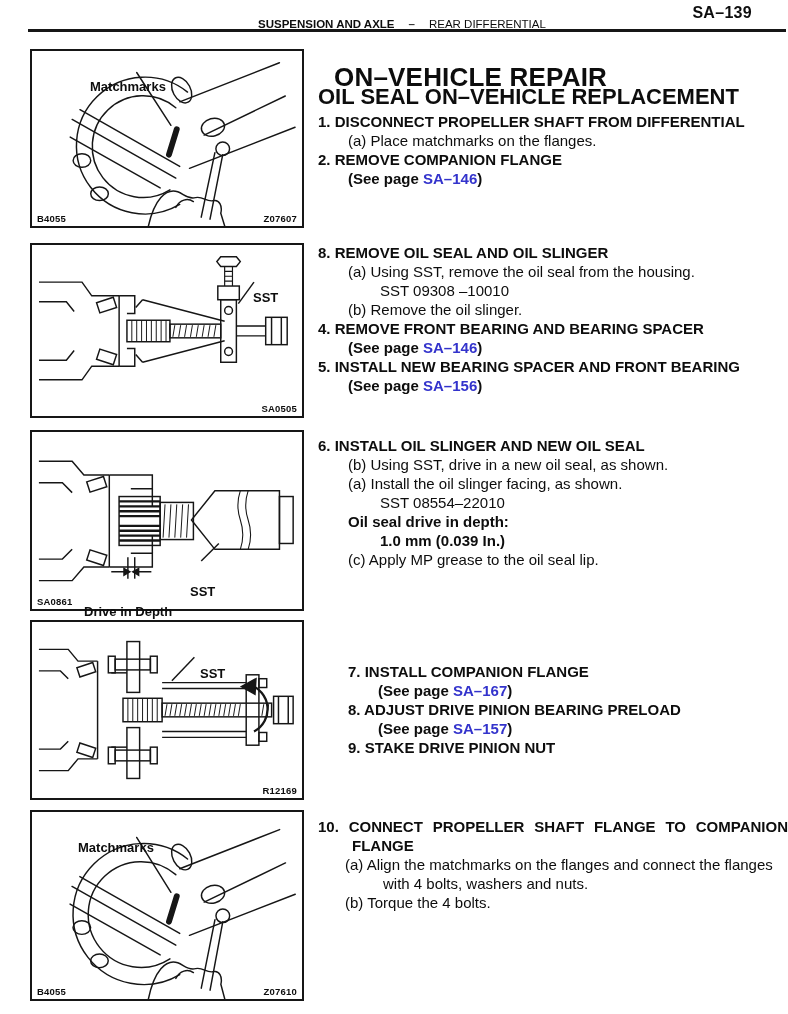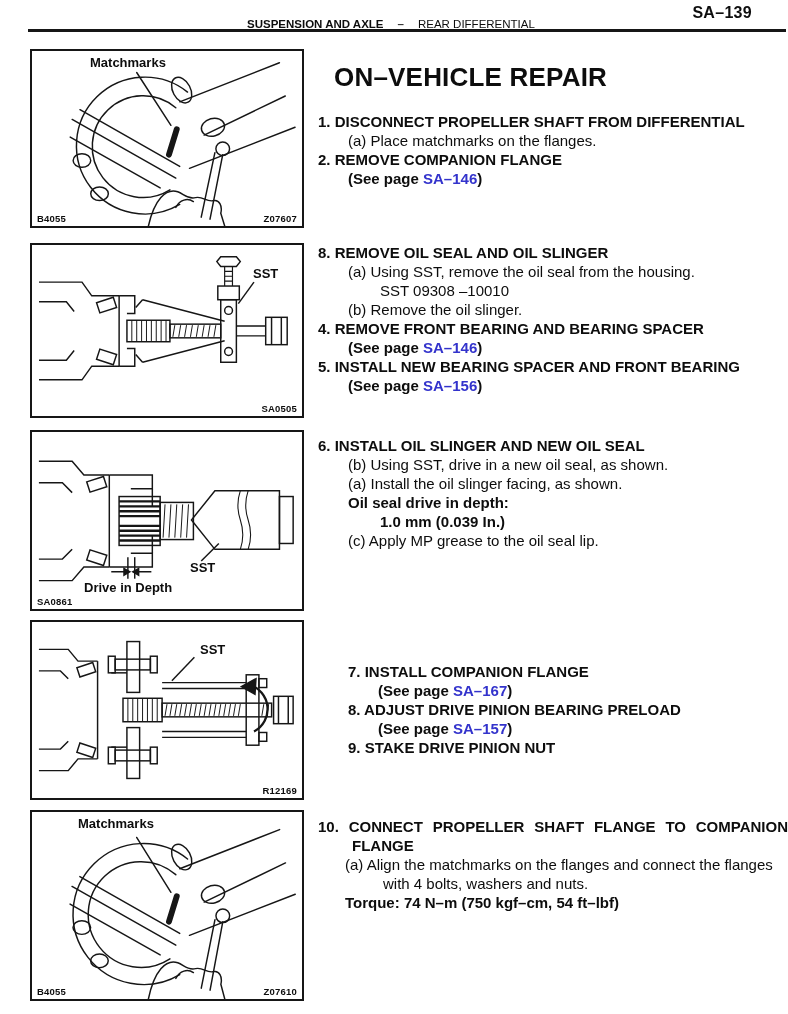--- a/index.html
+++ b/index.html
@@ -2,28 +2,28 @@
 <html><head>
 <meta charset="utf-8">
 <style>
   html,body{margin:0;padding:0;background:#e8e8e8;}
   .page{
     position:relative;width:788px;height:1014px;background:#ffffff;
     font-family:"Liberation Sans",sans-serif;color:#0d0d0d;overflow:hidden;
   }
   
   .page-num{position:absolute;top:4px;right:36px;font-size:16px;font-weight:bold;letter-spacing:.3px;}
-  .crumb{position:absolute;top:18px;left:247px;font-size:11.5px;white-space:nowrap;}
+  .crumb{position:absolute;top:18px;left:258px;font-size:11.5px;white-space:nowrap;}
   .crumb .sec{font-weight:bold;}
   .crumb .dash{margin:0 14px;font-weight:bold;color:#333;}
   .head-rule{position:absolute;top:29px;left:28px;width:758px;height:0;border-top:3px solid #161616;}
   
   .fig{position:absolute;left:30px;width:274px;border:2px solid #161616;background:#fff;box-sizing:border-box;}
   .fig svg{position:absolute;left:0;top:0;width:100%;height:100%;}
-  .callout{position:absolute;font-weight:bold;font-size:13px;white-space:nowrap;}
+  .callout{position:absolute;font-weight:bold;font-size:13px;white-space:nowrap;margin-top:24px;}
   .figcode{position:absolute;bottom:2px;font-size:9.5px;font-weight:bold;letter-spacing:.2px;}
   .figcode.l{left:5px;} .figcode.r{right:5px;}
   
   .col{position:absolute;left:318px;width:470px;}
   .line{font-size:15px;line-height:19px;height:19px;white-space:nowrap;}
   .b{font-weight:bold;}
   .t-main{position:absolute;left:318px;top:46px;font-size:26px;font-weight:bold;letter-spacing:.2px;white-space:nowrap;}
   .t-sub{position:absolute;left:318px;top:84px;font-size:22px;font-weight:bold;white-space:nowrap;}
   .ind1{padding-left:30px;}
   .ind2{padding-left:62px;}
@@ -208,20 +208,21 @@
         <line x1="147" y1="86" x2="139" y2="112" stroke-width="6"></line>
         <line x1="106" y1="26" x2="141" y2="82"></line>
       </g>
     </svg>
     <span class="callout" style="left:46px;top:4px;">Matchmarks</span>
     <span class="figcode l">B4055</span>
     <span class="figcode r">Z07610</span>
   </div>
 
   <h1 class="t-main" style="margin:16px;">ON–VEHICLE REPAIR</h1>
+  <h2 class="t-sub" style="margin:0;">OIL SEAL ON–VEHICLE REPLACEMENT</h2>
 
   <div class="col" style="top:112px;">
     <div class="line b">1. DISCONNECT PROPELLER SHAFT FROM DIFFERENTIAL</div>
     <div class="line ind1">(a) Place matchmarks on the flanges.</div>
     <div class="line b">2. REMOVE COMPANION FLANGE</div>
     <div class="line ind1 b"><span>(See page </span><span class="link" style="color: rgb(51, 51, 204);">SA–146</span><span>)</span></div>
   </div>
 
   <div class="col" style="top:243px;">
     <div class="line b">8. REMOVE OIL SEAL AND OIL SLINGER</div>
@@ -231,32 +232,33 @@
     <div class="line b">4. REMOVE FRONT BEARING AND BEARING SPACER</div>
     <div class="line ind1 b"><span>(See page </span><span class="link" style="color: rgb(51, 51, 204);">SA–146</span><span>)</span></div>
     <div class="line b">5. INSTALL NEW BEARING SPACER AND FRONT BEARING</div>
     <div class="line ind1 b"><span>(See page </span><span class="link" style="color: rgb(51, 51, 204);">SA–156</span><span>)</span></div>
   </div>
 
   <div class="col" style="top:436px;">
     <div class="line b">6. INSTALL OIL SLINGER AND NEW OIL SEAL</div>
     <div class="line ind1">(b) Using SST, drive in a new oil seal, as shown.</div>
     <div class="line ind1">(a) Install the oil slinger facing, as shown.</div>
+    <div class="line ind2">SST 08554–22010</div>
     <div class="line ind1 b">Oil seal drive in depth:</div>
     <div class="line ind2 b">1.0 mm (0.039 In.)</div>
     <div class="line ind1">(c) Apply MP grease to the oil seal lip.</div>
   </div>
 
   <div class="col" style="top:662px;margin-left:30px;">
     <div class="line b">7. INSTALL COMPANION FLANGE</div>
     <div class="line ind1 b"><span>(See page </span><span class="link" style="color: rgb(51, 51, 204);">SA–167</span><span>)</span></div>
     <div class="line b">8. ADJUST DRIVE PINION BEARING PRELOAD</div>
     <div class="line ind1 b"><span>(See page </span><span class="link" style="color: rgb(51, 51, 204);">SA–157</span><span>)</span></div>
     <div class="line b">9. STAKE DRIVE PINION NUT</div>
   </div>
 
   <div class="col" style="top:817px;">
     <div class="flow s10-head">10. CONNECT PROPELLER SHAFT FLANGE TO COMPANION FLANGE</div>
     <div class="flow s10-a">(a) Align the matchmarks on the flanges and connect the flanges with 4 bolts, washers and nuts.</div>
-    <div class="flow s10-plain b">Torque: 74 N–m (750 kgf–cm, 54 ft–lbf)</div>
+    <div class="flow s10-plain">(b) Torque the 4 bolts.</div>
   </div>
 
 </div>
 
 </body></html>

